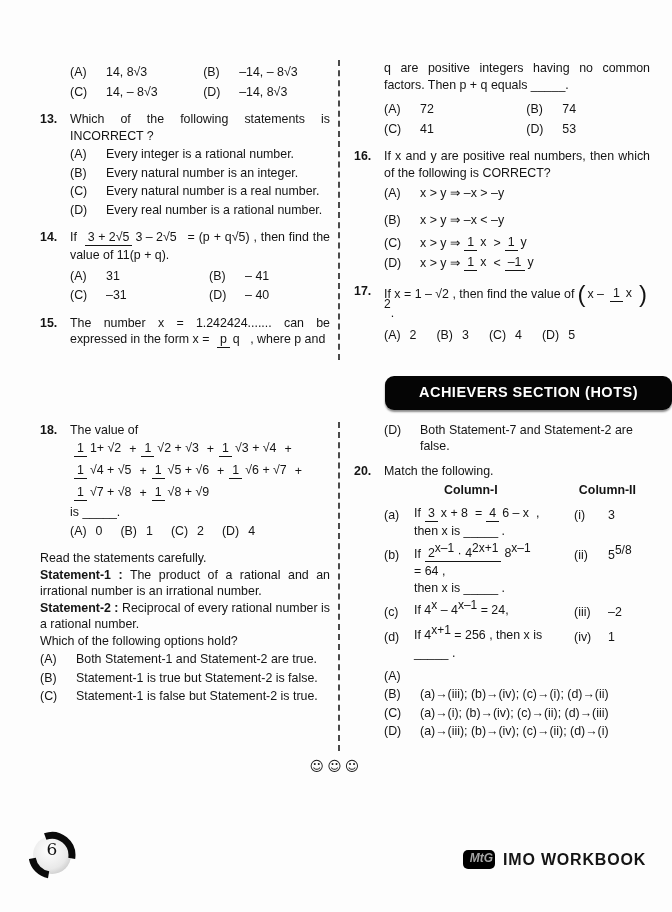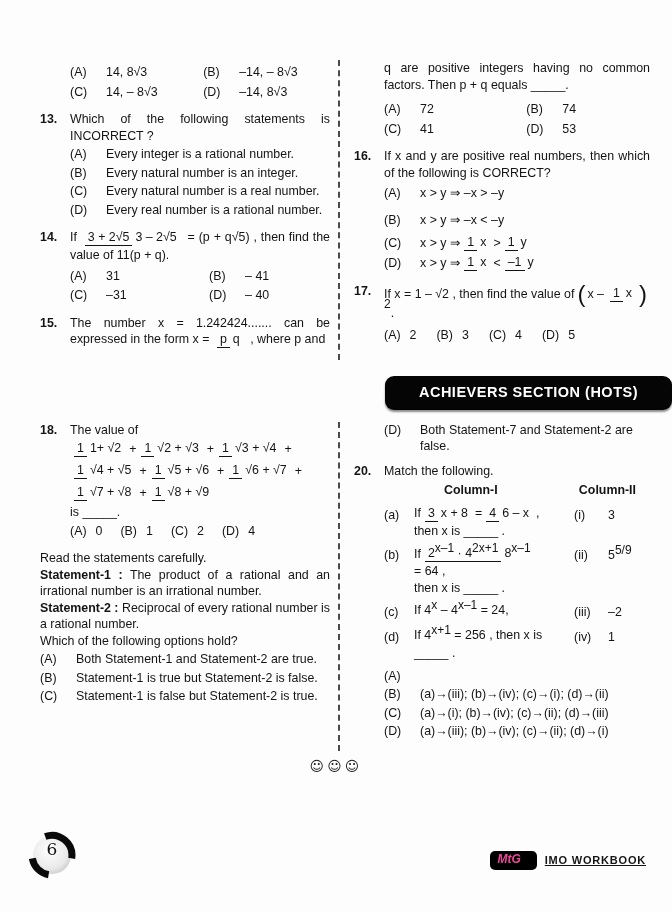--- a/index.html
+++ b/index.html
@@ -64,23 +64,23 @@
 
   .smileys { text-align:center; margin-top:6px; font-size:14px; letter-spacing:3px;
              font-family:"DejaVu Sans", sans-serif; }
 
   .page-badge { position:absolute; left:29px; bottom:29px; width:52px; height:52px; }
   .page-badge .num {
     position:absolute; left:0; top:7px; width:46px; text-align:center;
     font-size:17px; color:#111; font-family:"DejaVu Serif", serif;
   }
   .brand { position:absolute; right:26px; bottom:42px; display:flex; align-items:center; gap:8px; }
-  .brand-badge { background:#000; color:#ec4899; font-weight:bold; font-style:italic;
-                 font-size:12px; border-radius:5px; padding:1px 16px 2px 7px; }
-  .brand-text { font-weight:bold; font-size:11px; letter-spacing:0.8px;text-decoration:underline; }
+  .brand-badge { background:#000; color:#a3a3a3; font-weight:bold; font-style:italic;
+                 font-size:12px; border-radius:5px; padding:1px 2px 2px 7px; }
+  .brand-text { font-weight:bold; font-size:16px; letter-spacing:0.8px; }
 </style>
 </head>
 <body>
 
 <div class="page">
 
   <div class="section top">
     <div class="col-left">
 
       <div class="q">
@@ -440,21 +440,21 @@
                 <span>If</span>
                 <span class="fr">
                   <span class="n"><span>2</span><sup>x–1</sup> <span>· </span><span>4</span><sup>2x+1</sup></span>
                   <span class="d"><span>8</span><sup>x–1</sup></span>
                 </span>
                 <span>= 64 ,</span>
               </span>
               <span style="display:block;">then x is _____ .</span>
             </span>
             <span class="mtag">(ii)</span>
-            <span class="mval"><span>5</span><sup>5/9</sup></span>
+            <span class="mval"><span>5</span><sup>5/8</sup></span>
           </div>
 
           <div class="mrow">
             <span class="ml">(c)</span>
             <span class="mexpr">
               <span style="display:block;"><span>If 4</span><sup>x</sup><span> – 4</span><sup>x–1</sup><span> = 24,</span></span>
             </span>
             <span class="mtag">(iii)</span>
             <span class="mval">–2</span>
           </div>

